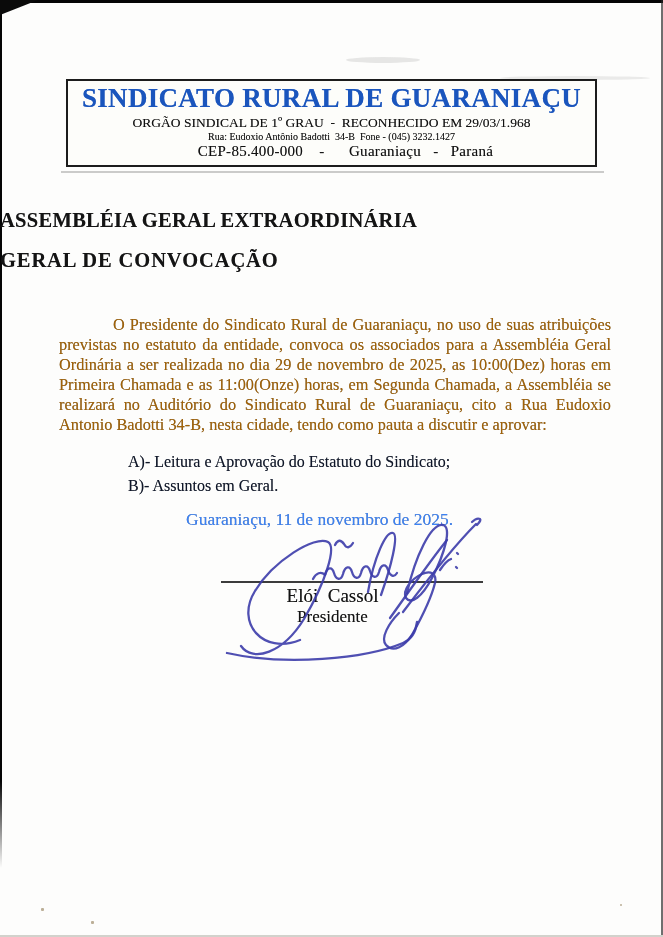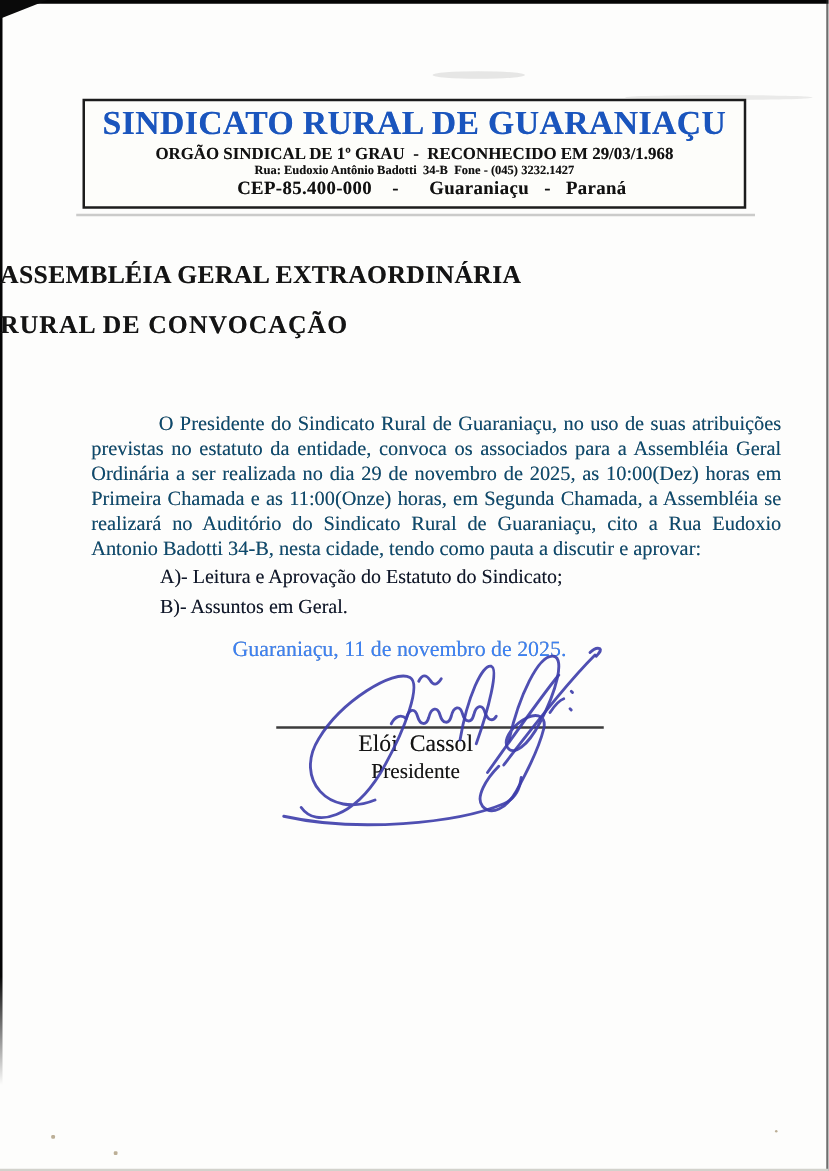--- a/index.html
+++ b/index.html
@@ -28,34 +28,34 @@
   .speck1{left:41px;top:908px;}
   .speck2{left:91px;top:921px;}
   .speck3{left:620px;top:904px;width:2px;height:2px;}
   
   .letterhead-box{
     position:absolute;left:66px;top:79px;width:531px;height:88px;
     border:2px solid #1c1c1c;background:#fdfdfa;text-align:center;box-sizing:border-box;
   }
   .org-name{margin-top:2px;font-size:27px;font-weight:bold;color:#1a55bd;letter-spacing:.3px;
     text-shadow:0 0 .5px rgba(26,85,189,.6);}
-  .lh-line{font-weight:bold;white-space:pre;color:#111;}
+  .lh-line{font-weight:normal;white-space:pre;color:#111;}
   .lh1{font-size:13.5px;margin-top:1px;}
   .lh2{font-size:10px;}
   .lh3{font-size:15px;margin-top:1px;letter-spacing:.3px;margin-left:28px;}
   .box-shadow-line{position:absolute;left:61px;top:171px;width:543px;height:2px;
     background:rgba(110,110,110,.35);}
   
   .title1,.title2{position:absolute;left:0;width:100%;text-align:left;margin:0;
     font-size:20.5px;font-weight:bold;color:#141414;}
   .title1{top:209px;letter-spacing:.3px;}
   .title2{top:249px;letter-spacing:.9px;}
   
-  .body-par{position:absolute;left:57px;top:313px;width:552px;margin:16px;
-    font-size:16.3px;line-height:20px;text-align:justify;text-indent:54px;color:#0c4a6e;}
+  .body-par{position:absolute;left:57px;top:313px;width:552px;margin:2px;
+    font-size:16.3px;line-height:20px;text-align:justify;text-indent:54px;color:#a16207;}
   .agenda{position:absolute;left:128px;top:450px;font-size:16px;line-height:24px;color:#0f172a;}
   .date-line{position:absolute;left:186px;top:509px;font-size:17.5px;color:#3b82f6;}
   
   .sig-line{position:absolute;left:221px;top:581px;width:262px;height:1.5px;background:#3c3c3c;}
   .signer{position:absolute;left:200px;top:585px;width:265px;text-align:center;color:#131313;}
   .signer-name{font-size:19px;white-space:pre;}
   .signer-title{font-size:17px;margin-top:0px;}
   .signature{position:absolute;left:175px;top:495px;width:320px;height:170px;z-index:4;}
   .signature path{fill:none;stroke-width:2.3;stroke-linecap:round;stroke-linejoin:round;opacity:.9;}
 </style>
@@ -77,21 +77,21 @@
 
   <div class="letterhead-box">
     <div class="org-name">SINDICATO RURAL DE GUARANIAÇU</div>
     <div class="lh-line lh1">ORGÃO SINDICAL DE 1º GRAU  -  RECONHECIDO EM 29/03/1.968</div>
     <div class="lh-line lh2">Rua: Eudoxio Antônio Badotti  34-B  Fone - (045) 3232.1427</div>
     <div class="lh-line lh3">CEP-85.400-000    -      Guaraniaçu   -   Paraná</div>
   </div>
   <div class="box-shadow-line"></div>
 
   <h1 class="title1">ASSEMBLÉIA GERAL EXTRAORDINÁRIA</h1>
-  <h2 class="title2">RURAL DE CONVOCAÇÃO</h2>
+  <h2 class="title2">GERAL DE CONVOCAÇÃO</h2>
 
   <p class="body-par">O Presidente do Sindicato Rural de Guaraniaçu, no uso de suas atribuições previstas no estatuto da entidade, convoca os associados para a Assembléia Geral Ordinária a ser realizada no dia 29 de novembro de 2025, as 10:00(Dez) horas em Primeira Chamada e as 11:00(Onze)  horas, em Segunda Chamada, a Assembléia se realizará no Auditório do Sindicato Rural de Guaraniaçu,   cito a Rua Eudoxio Antonio Badotti 34-B, nesta cidade, tendo como pauta a discutir e aprovar:</p>
 
   <div class="agenda">
     <div class="agenda-item">A)- Leitura e Aprovação do Estatuto do Sindicato;</div>
     <div class="agenda-item">B)- Assuntos em Geral.</div>
   </div>
 
   <div class="date-line">Guaraniaçu, 11 de novembro de 2025.</div>
 

